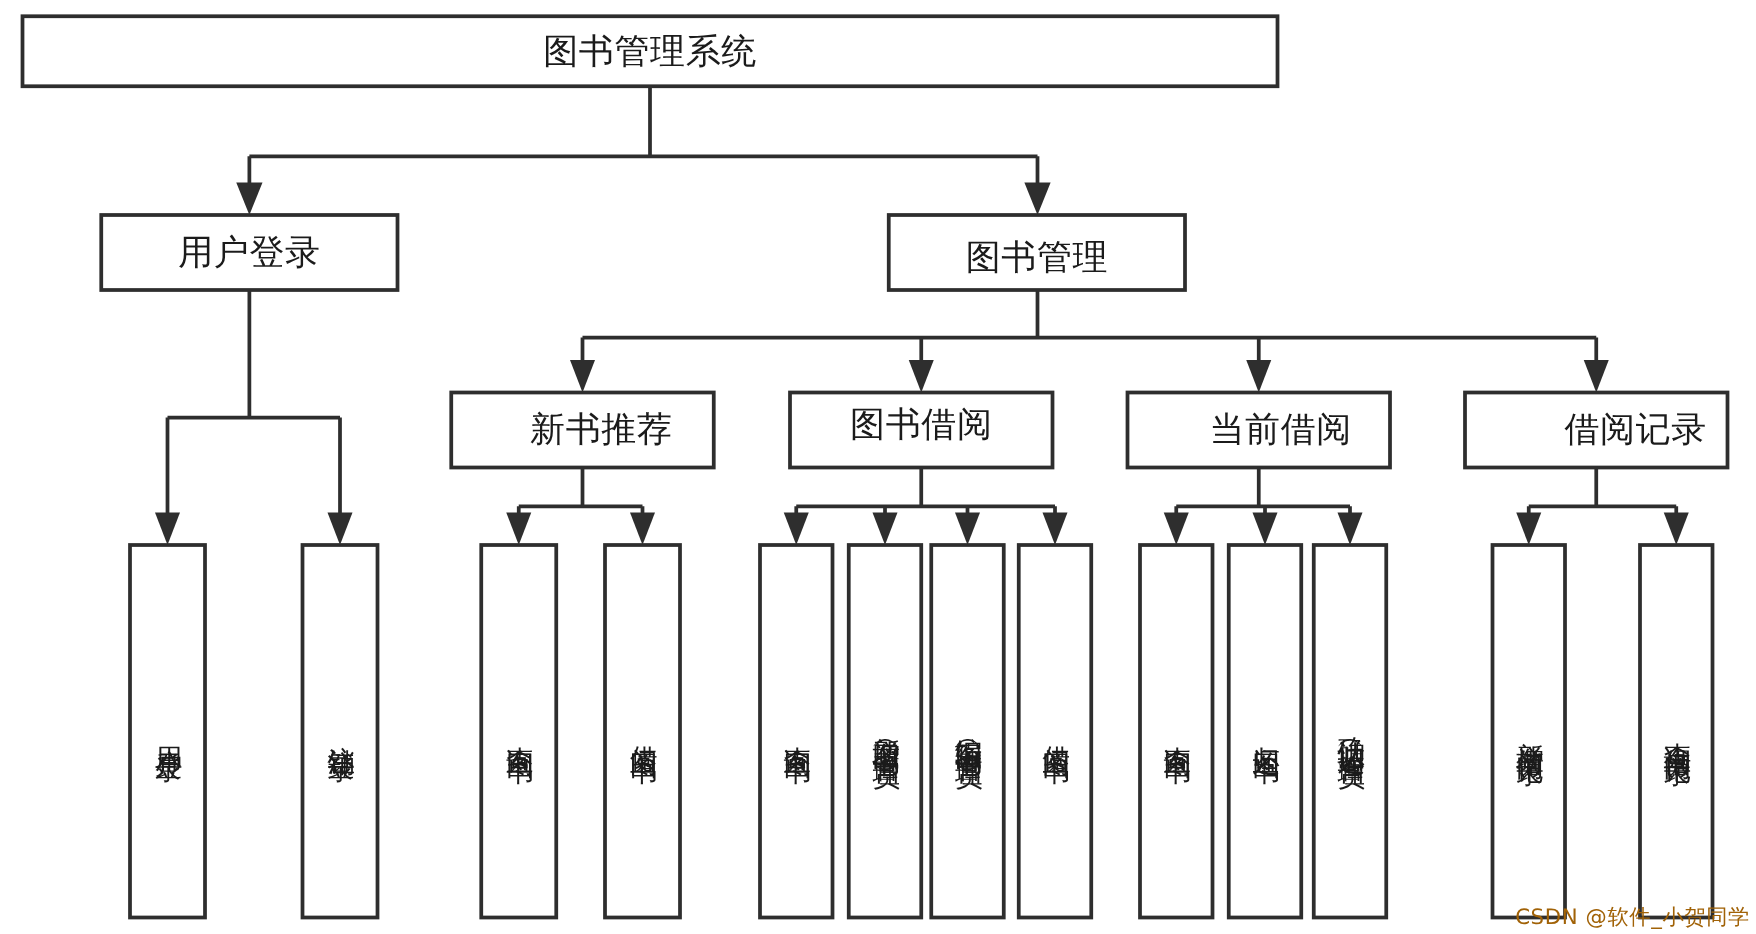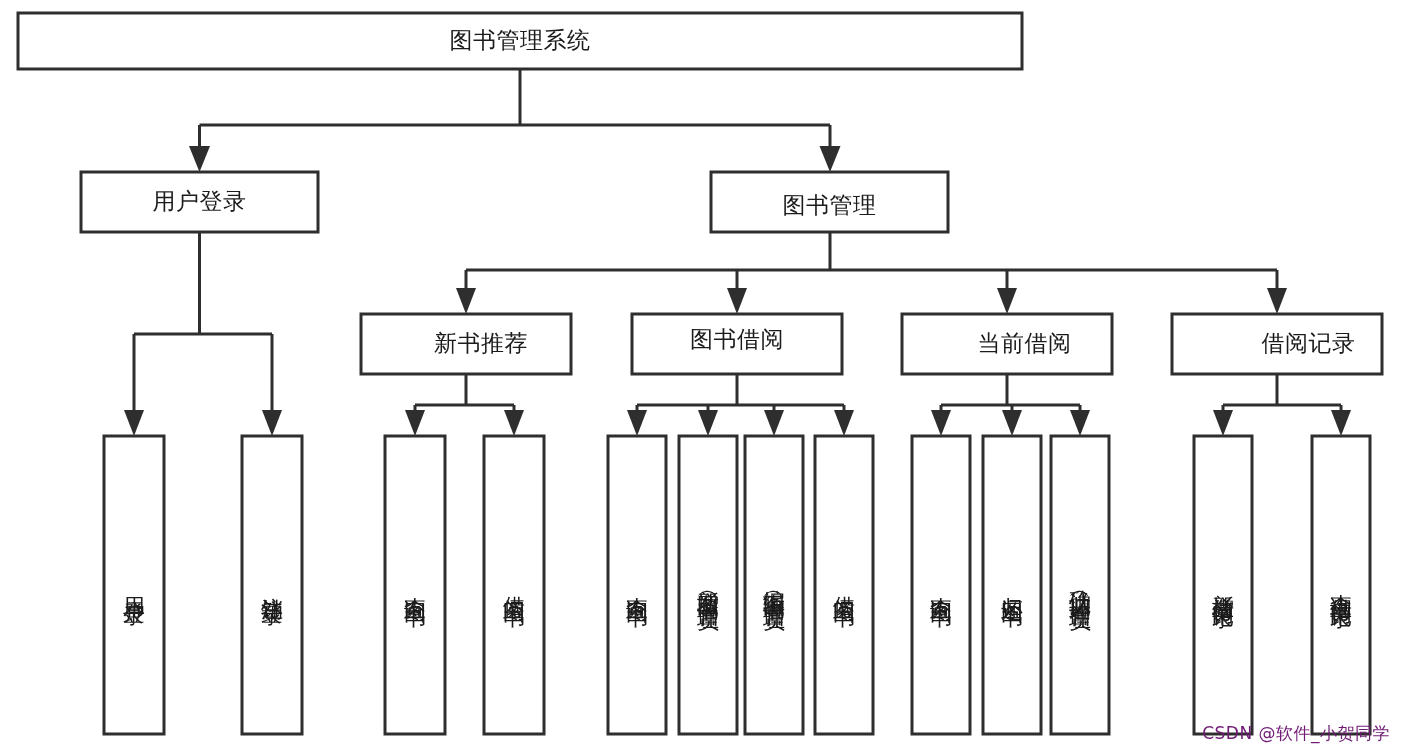--- a/index.html
+++ b/index.html
@@ -36,38 +36,38 @@
   .arrow-head {
     fill: #2e2e2e;
     stroke: none;
   }
   .node-label {
     position: absolute;
     display: flex;
     align-items: center;
     justify-content: center;
     color: #1b1b1b;
-    font-size: 23px;
+    font-size: 28px;
     line-height: 1.18;
     letter-spacing: 0.5px;
     white-space: nowrap;
     pointer-events: none;
   }
   .node-label.vertical {
     writing-mode: vertical-rl;
     text-orientation: upright;
     letter-spacing: 3px;
     font-size: 22px;
   }
   .watermark {
     position: absolute;
-    right: 15px;
+    right: 5px;
     bottom: 2px;
     font-size: 17px;
-    color: #701a75;
+    color: #a16207;
     letter-spacing: 0.5px;
     white-space: nowrap;
   }
 </style>
 </head>
 <body>
 
 <div id="canvas">
 
   <svg class="diagram" viewBox="0 0 1405 747">

